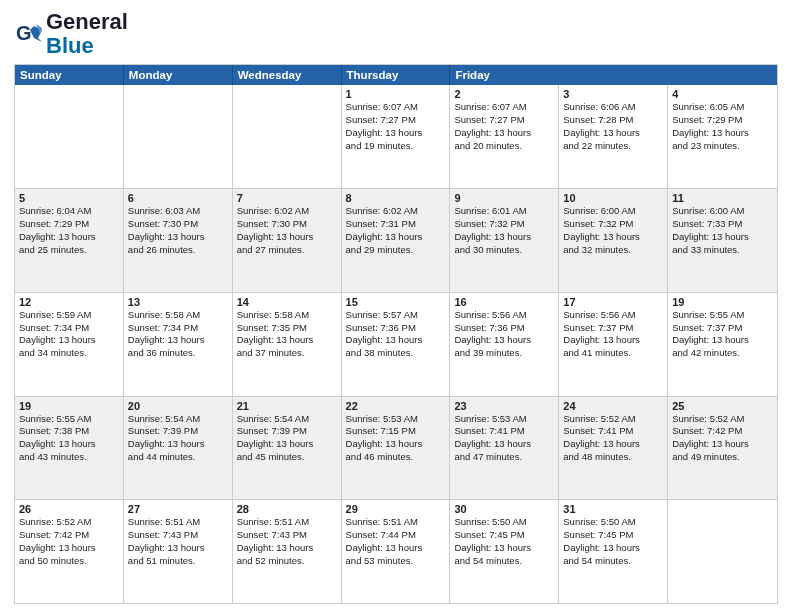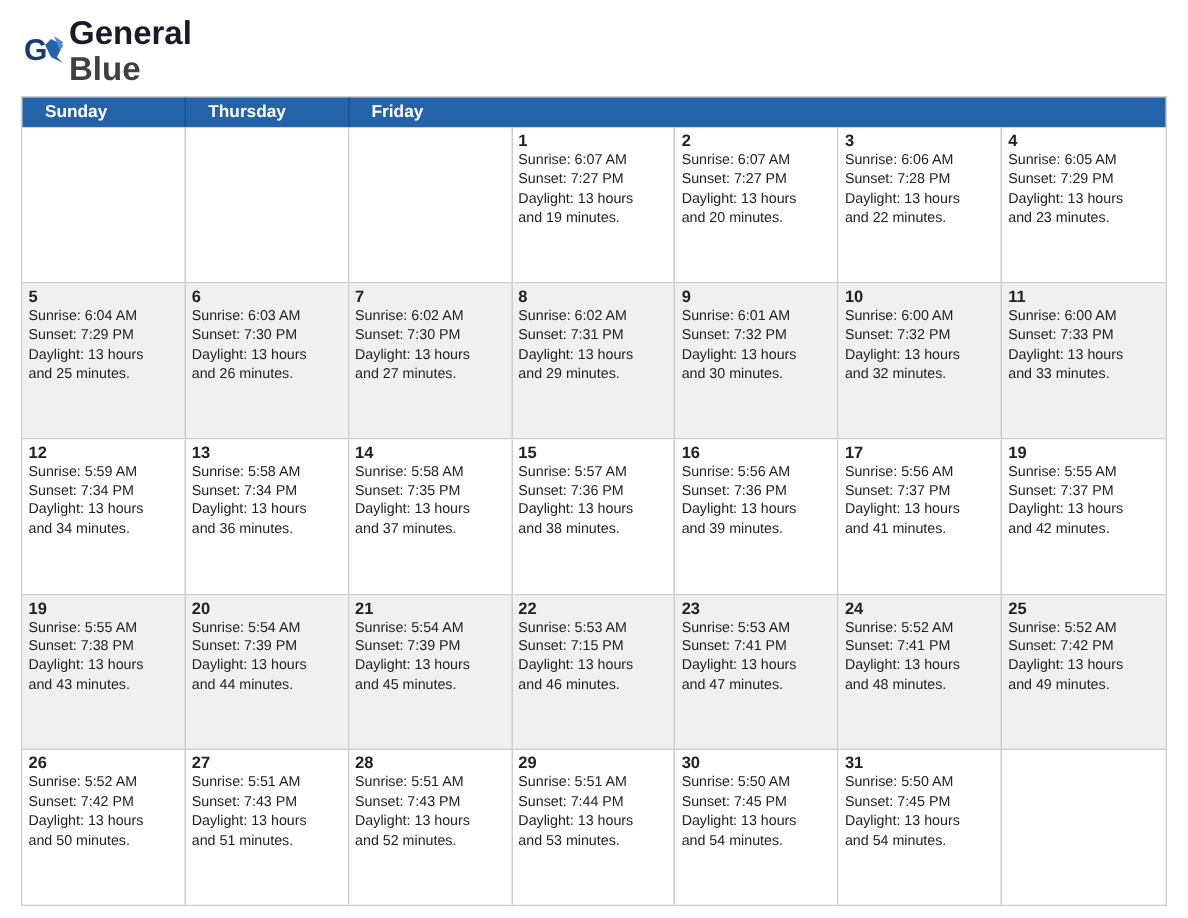--- a/index.html
+++ b/index.html
@@ -29,21 +29,21 @@
       align-items: center;
       gap: 4px;
     }
     .logo-text {
       font-size: 22px;
       font-weight: bold;
       color: #1a1a2e;
       line-height: 1.1;
     }
     .logo-text span {
-      color: #404040;
+      color: #0369a1;
     }
     .logo-icon {
       width: 28px;
       height: 28px;
     }
     .title-block {
       text-align: right;
     }
     .main-title {
       font-size: 32px;
@@ -63,21 +63,21 @@
     }
     .cal-header {
       display: grid;
       grid-template-columns: repeat(7, 1fr);
       background: #2563a8;
     }
     .cal-header-cell {
       color: #fff;
       font-size: 11.5px;
       font-weight: bold;
-      padding: 4px 15px;
+      padding: 4px 5px;
       border-right: 1px solid #1a4d8a;
       text-align: left;
     }
     .cal-header-cell:last-child { border-right: none; }
     .cal-body {
       flex: 1;
       display: flex;
       flex-direction: column;
     }
     .cal-row {
@@ -127,20 +127,22 @@
       </div>
     </div>
     <div class="title-block">
       <div class="main-title"></div>
       <div class="subtitle"></div>
     </div>
   </div>
   <div class="calendar">
     <div class="cal-header">
     <div class="cal-header-cell">Sunday</div>
+        <div class="cal-header-cell">Monday</div>
+        <div class="cal-header-cell">Wednesday</div>
         <div class="cal-header-cell">Thursday</div>
         <div class="cal-header-cell">Friday</div>
       </div>
     <div class="cal-body">
     <div class="cal-row">
           <div class="cal-cell"></div>
           <div class="cal-cell"></div>
           <div class="cal-cell"></div>
           <div class="cal-cell">
             <span class="day-num">1</span>

